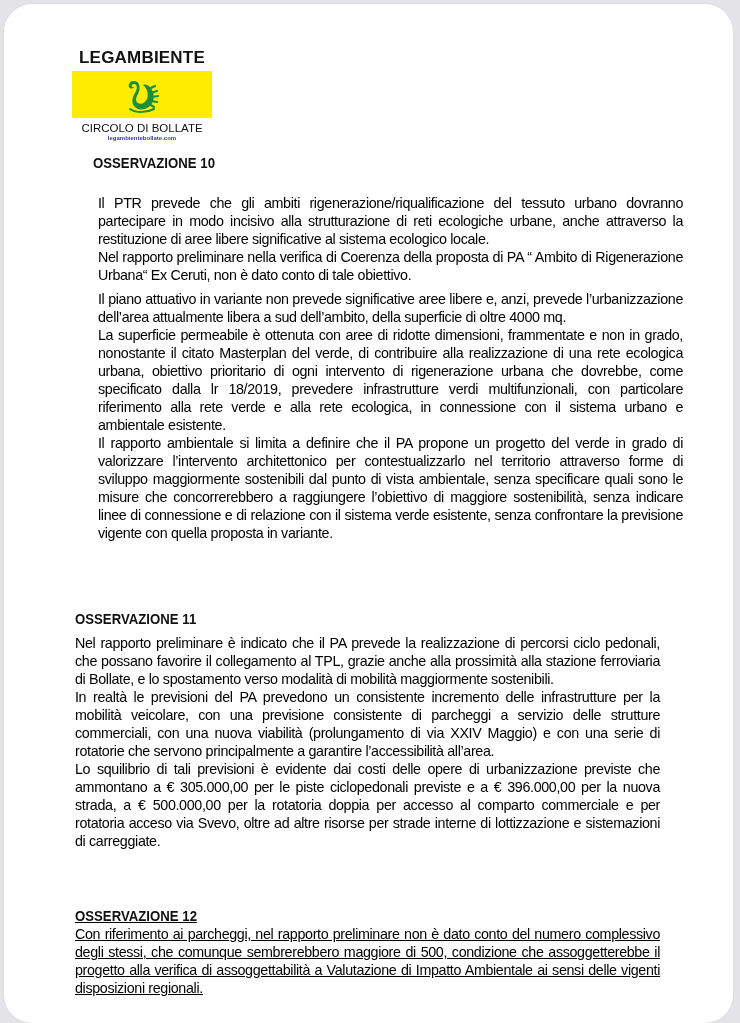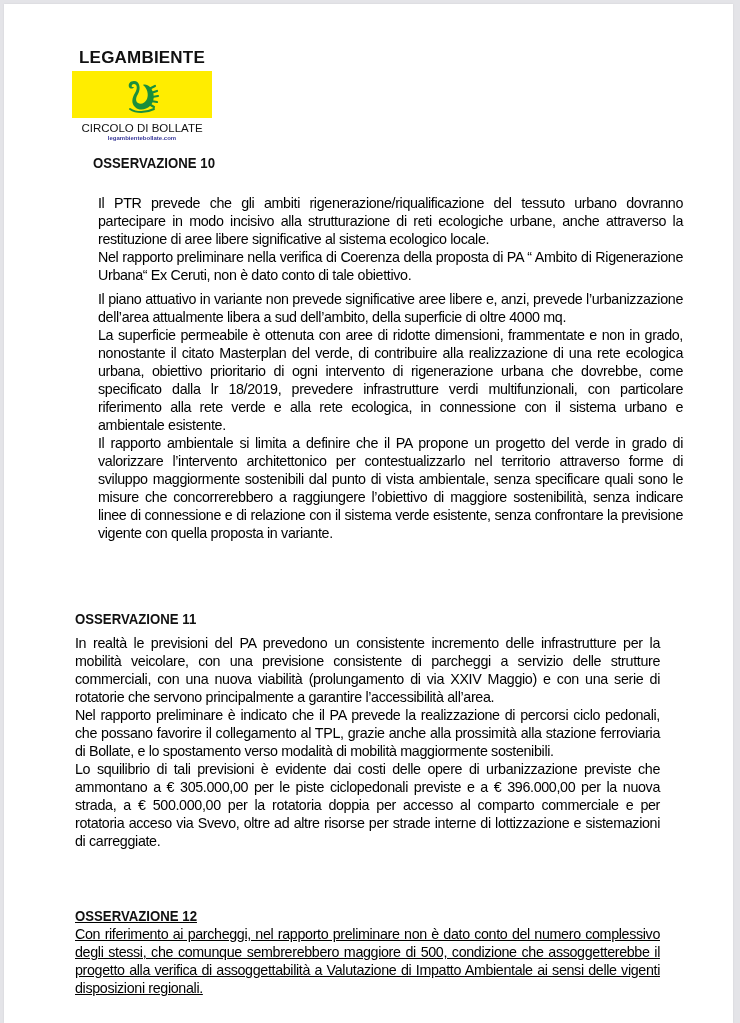--- a/index.html
+++ b/index.html
@@ -6,20 +6,21 @@
   body {
     width: 740px; height: 1023px; overflow: hidden;
     background: #e4e4e8;
     font-family: "Liberation Sans", sans-serif;
   }
   .page {
     position: absolute; left: 4px; top: 4px;
     width: 729px; height: 1019px;
     background: #ffffff;
     box-shadow: 0 0 2px rgba(0,0,0,0.08);
+    border-radius: 28px;
   }
   .logo {
     position: absolute; left: 68px; top: 44px; width: 140px;
     text-align: center;
   }
   .logo-title {
     font-family: "Liberation Sans", sans-serif;
     font-weight: bold; font-size: 17px; letter-spacing: 0.2px;
     color: #111; line-height: 20px; margin-bottom: 3px;
   }
@@ -73,22 +74,22 @@
       <div class="gap"></div>
       <p>Il piano attuativo in variante non prevede significative aree libere e, anzi, prevede l’urbanizzazione dell’area attualmente libera a sud dell’ambito, della superficie di oltre 4000 mq.</p>
       <p>La superficie permeabile è ottenuta con aree di ridotte dimensioni, frammentate e non in grado, nonostante il citato Masterplan del verde, di contribuire alla realizzazione di una rete ecologica urbana, obiettivo prioritario di ogni intervento di rigenerazione urbana che dovrebbe, come specificato dalla lr 18/2019, prevedere infrastrutture verdi multifunzionali, con particolare riferimento alla rete verde e alla rete ecologica, in connessione con il sistema urbano e ambientale esistente.</p>
       <p>Il rapporto ambientale si limita a definire che il PA propone un progetto del verde in grado di valorizzare l’intervento architettonico per contestualizzarlo nel territorio attraverso forme di sviluppo maggiormente sostenibili dal punto di vista ambientale, senza specificare quali sono le misure che concorrerebbero a raggiungere l’obiettivo di maggiore sostenibilità, senza indicare linee di connessione e di relazione con il sistema verde esistente, senza confrontare la previsione vigente con quella proposta in variante.</p>
     </div>
   </div>
 
   <div style="position:absolute; left:71px; top:606px; width:585px;">
     <h2>OSSERVAZIONE 11</h2>
     <div style="height:6px"></div>
+    <p>Nel rapporto preliminare è indicato che il PA prevede la realizzazione di percorsi ciclo pedonali, che possano favorire il collegamento al TPL, grazie anche alla prossimità alla stazione ferroviaria di Bollate, e lo spostamento verso modalità di mobilità maggiormente sostenibili.</p>
     <p>In realtà le previsioni del PA prevedono un consistente incremento delle infrastrutture per la mobilità veicolare, con una previsione consistente di parcheggi a servizio delle strutture commerciali, con una nuova viabilità (prolungamento di via XXIV Maggio) e con una serie di rotatorie che servono principalmente a garantire l’accessibilità all’area.</p>
-    <p>Nel rapporto preliminare è indicato che il PA prevede la realizzazione di percorsi ciclo pedonali, che possano favorire il collegamento al TPL, grazie anche alla prossimità alla stazione ferroviaria di Bollate, e lo spostamento verso modalità di mobilità maggiormente sostenibili.</p>
     <p>Lo squilibrio di tali previsioni è evidente dai costi delle opere di urbanizzazione previste che ammontano a € 305.000,00 per le piste ciclopedonali previste e a € 396.000,00 per la nuova strada, a € 500.000,00 per la rotatoria doppia per accesso al comparto commerciale e per rotatoria acceso via Svevo, oltre ad altre risorse per strade interne di lottizzazione e sistemazioni di carreggiate.</p>
   </div>
 
   <div style="position:absolute; left:71px; top:903px; width:585px;text-decoration:underline;">
     <h2>OSSERVAZIONE 12</h2>
     <p>Con riferimento ai parcheggi, nel rapporto preliminare non è dato conto del numero complessivo degli stessi, che comunque sembrerebbero maggiore di 500, condizione che assoggetterebbe il progetto alla verifica di assoggettabilità a Valutazione di Impatto Ambientale ai sensi delle vigenti disposizioni regionali.</p>
   </div>
 
 </div>
 

